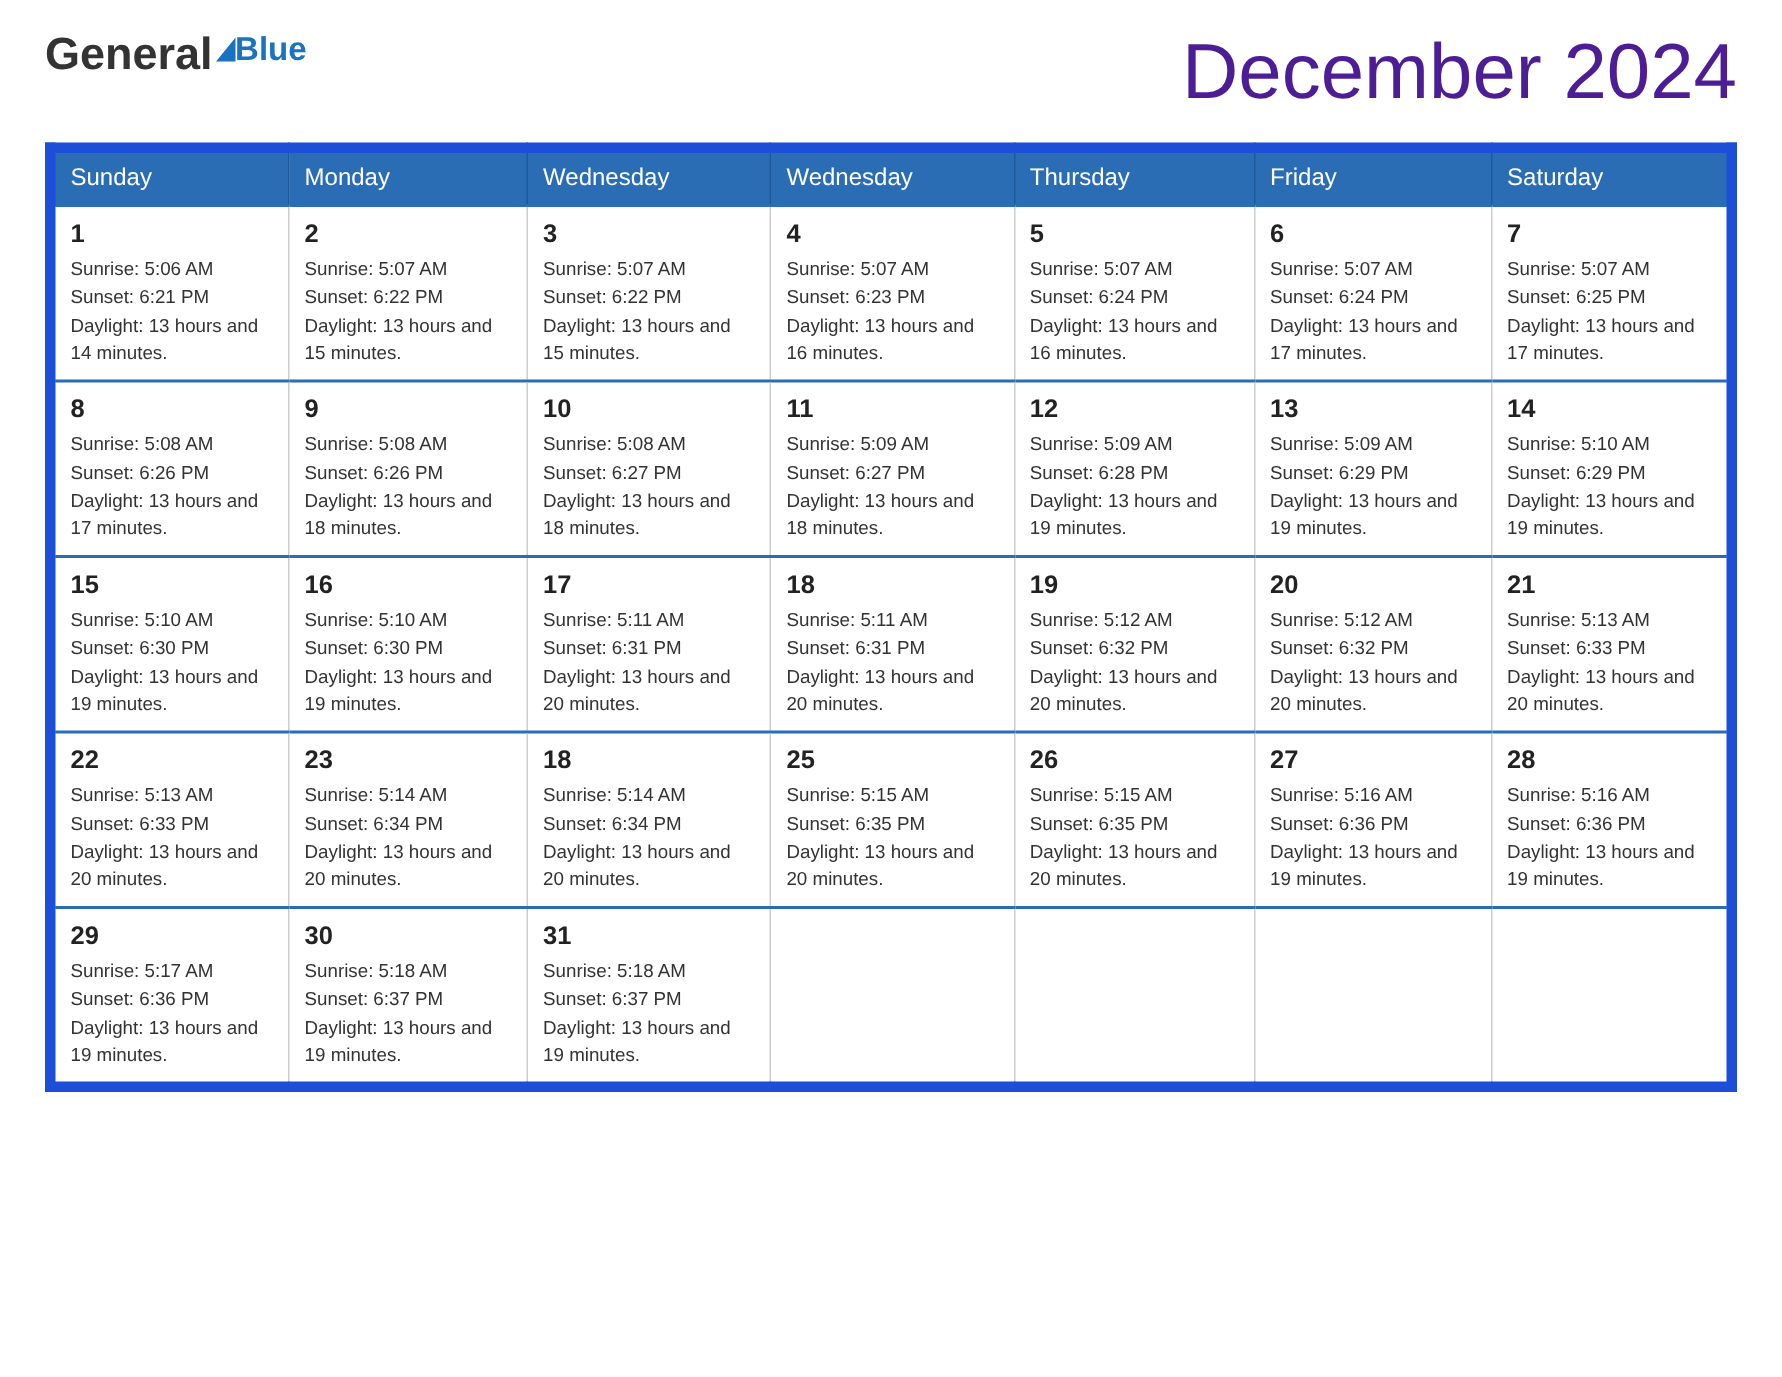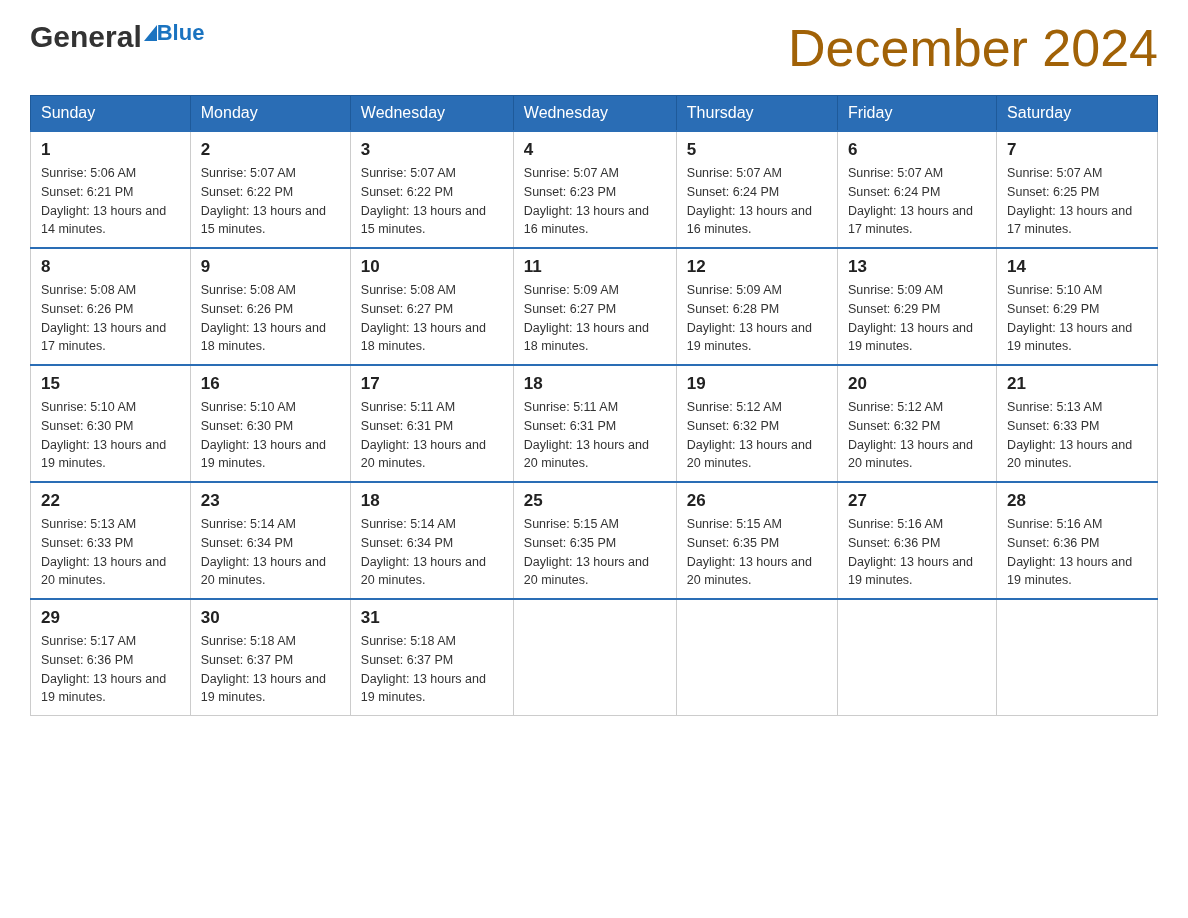--- a/index.html
+++ b/index.html
@@ -20,32 +20,32 @@
       display: flex;
       flex-direction: row;
       align-items: flex-start;
     }
     .title-area {
       text-align: right;
     }
     .month-title {
       font-size: 52px;
       font-weight: normal;
-      color: #a16207;
+      color: #4c1d95;
       line-height: 1.1;
     }
     .location-title {
       font-size: 22px;
       color: #555;
       margin-top: 4px;
     }
     .calendar {
       width: 100%;
       border-collapse: collapse;
-      border: 1px solid #1d4ed8;
+      border: 7px solid #1d4ed8;
     }
     .calendar th {
       background-color: #2a6db5;
       color: #fff;
       font-size: 16px;
       font-weight: normal;
       padding: 8px 10px;
       text-align: left;
       border: 1px solid #1e5a9a;
     }

